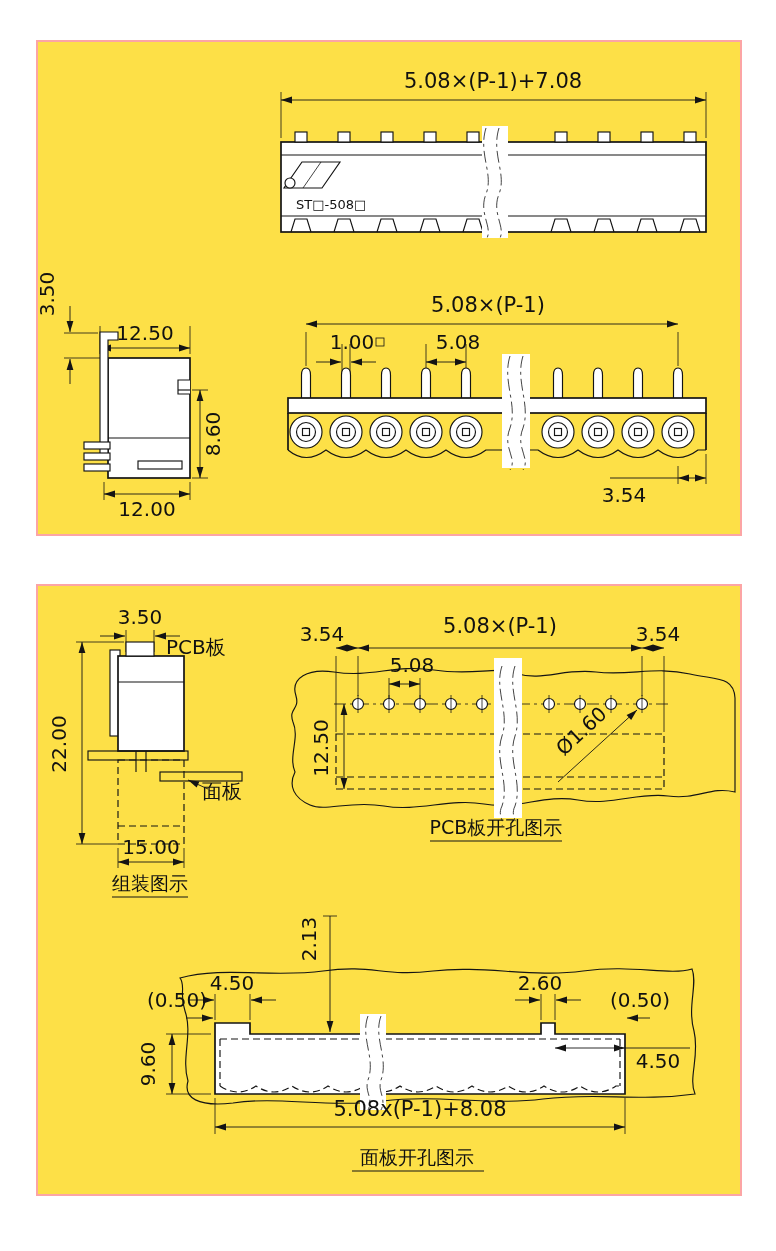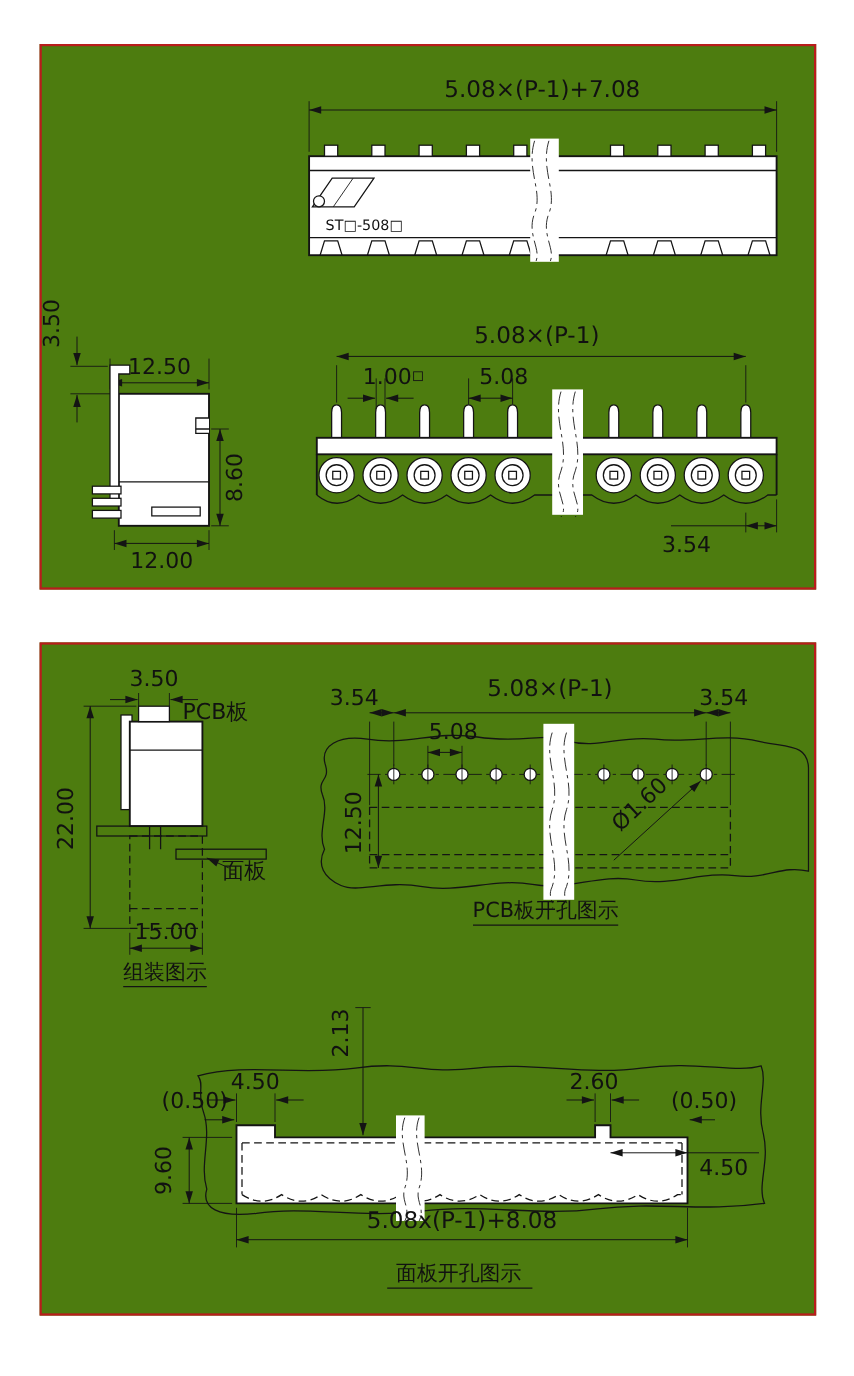--- a/index.html
+++ b/index.html
@@ -1,18 +1,18 @@
 <!DOCTYPE html>
 <html><head>
 <meta charset="utf-8">
 <style>
   html,body{margin:0;padding:0;background:#ffffff;}
   #page{position:relative;width:776px;height:1251px;background:#ffffff;overflow:hidden;
         font-family:"DejaVu Sans","Liberation Sans",sans-serif;}
-  .sheet{position:absolute;border:2px solid #b91c1c;background:#4d7c0f;}
+  .sheet{position:absolute;border:2px solid #fca5a5;background:#fde047;}
   .sheet1{left:36px;top:40px;width:702px;height:492px;}
   .sheet2{left:36px;top:584px;width:702px;height:608px;}
   svg{display:block;}
   .ol{fill:none;stroke:#141414;stroke-width:1.7;}
   .md{fill:none;stroke:#141414;stroke-width:1.15;}
   .th{fill:none;stroke:#141414;stroke-width:0.8;}
   .dim{fill:none;stroke:#141414;stroke-width:0.9;}
   .dash{stroke-dasharray:7 4;}
   .cdash{stroke-dasharray:12 4 3 4;}
   .wh{fill:#ffffff;}

